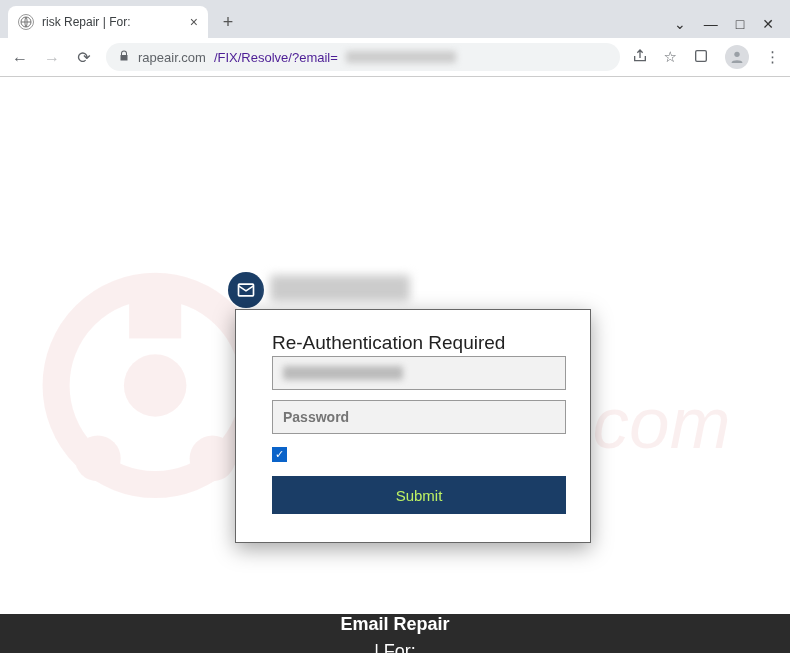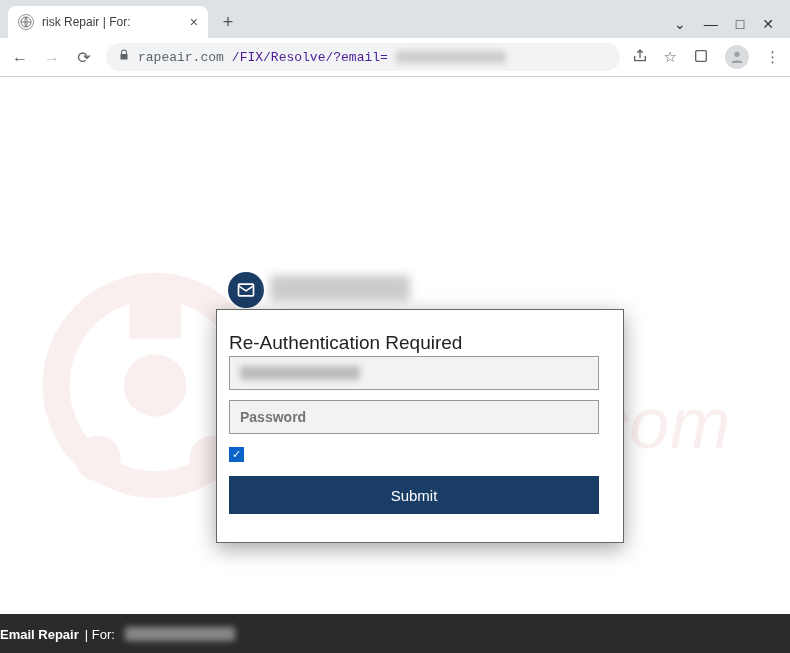--- a/index.html
+++ b/index.html
@@ -69,21 +69,20 @@
 .urlbox {
   flex: 1;
   background:#f1f3f4;
   border-radius: 16px;
   height: 28px;
   display: flex; align-items: center;
   padding: 0 12px;
   gap: 8px;
   font-size: 13px;
   color:#5f6368;
-  font-family:Liberation Mono, monospace;
 }
 .urltext { color:#4c1d95; }
 .urldom { color:#5f6368; }
 .righticons { display:flex; gap:16px; align-items:center; color:#5f6368; }
 .righticons span { font-size:15px; cursor:pointer; }
 .profile {
   width:24px; height:24px; border-radius:50%;
   background:#dadce0; display:flex; align-items:center; justify-content:center;
 }
 .page {
@@ -116,26 +115,26 @@
 .blur-title {
   position:absolute; top:198px; left:270px;
   width:140px; height:26px;
   background: #ccc;
   border-radius:3px;
   filter: blur(5px);
   z-index:5;
 }
 .modal {
   position:absolute;
-  top: 232px; left: 216px;
-  width: 408px;
+  top: 232px; left: 235px;
+  width: 356px;
   background:#fff;
   border:1px solid #666;
   box-shadow: 0 6px 20px rgba(0,0,0,0.35);
-  padding: 22px 24px 28px 12px;
+  padding: 22px 24px 28px 36px;
   z-index:10;
 }
 .modal h2 { font-size:19px; color:#222; font-weight:400; margin-bottom:2px; }
 .modal .sub { font-size:13px; color:#666; margin-bottom:14px; }
 .field {
   width:100%; height:34px;
   border:1px solid #999;
   background:#f2f2f2;
   margin-bottom:10px;
   padding: 0 10px;
@@ -153,29 +152,29 @@
 }
 .checkrow { margin: 6px 0 14px 0; }
 .checkbox {
   width:15px; height:15px;
   background:#0a63c9;
   display:inline-flex; align-items:center; justify-content:center;
   color:#fff; font-size:11px;
 }
 .submit {
   width:100%; height:38px;
-  background:#1a3d66; color:#ffffff;
+  background:#1a3d66; color:#bef264;
   border:none; font-size:15px;
   cursor:pointer;
 }
 .footer {
   position:absolute; bottom:0; left:0; right:0;
   background:#2b2b2b; color:#fff;
-  height:40px; display:flex; align-items:center; justify-content:flex-start;
-  font-size:13px; gap:6px;
+  height:40px; display:flex; align-items:center; justify-content:space-between;
+  font-size:18px; gap:6px;flex-direction:column;
 }
 .footer .bold { font-weight:bold; }
 .footer-blur { width:110px; height:14px; background:#888; margin-left:4px; filter:blur(3px); border-radius:2px; }
 </style>
 </head>
 <body>
 
 <div class="chrome">
   <div class="titlebar">
     <div class="tab">

